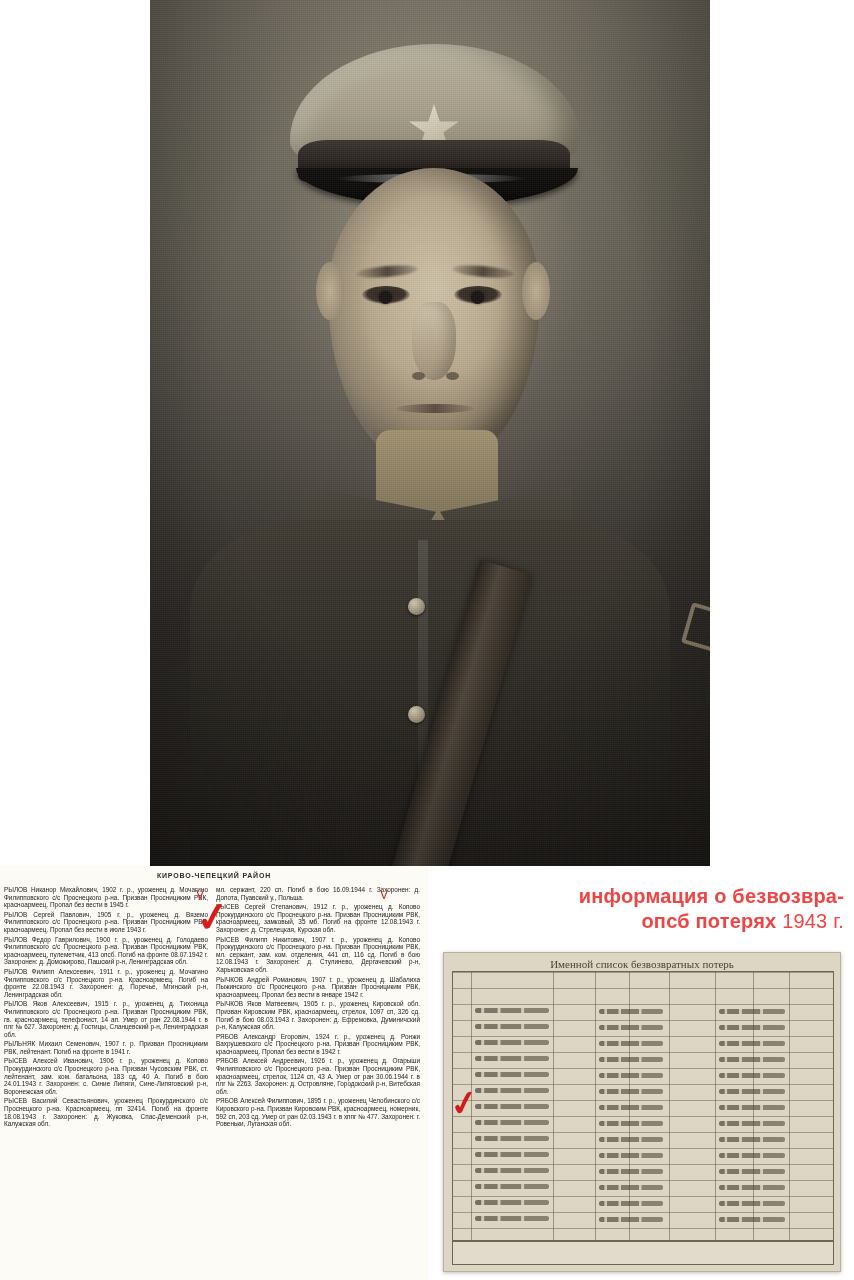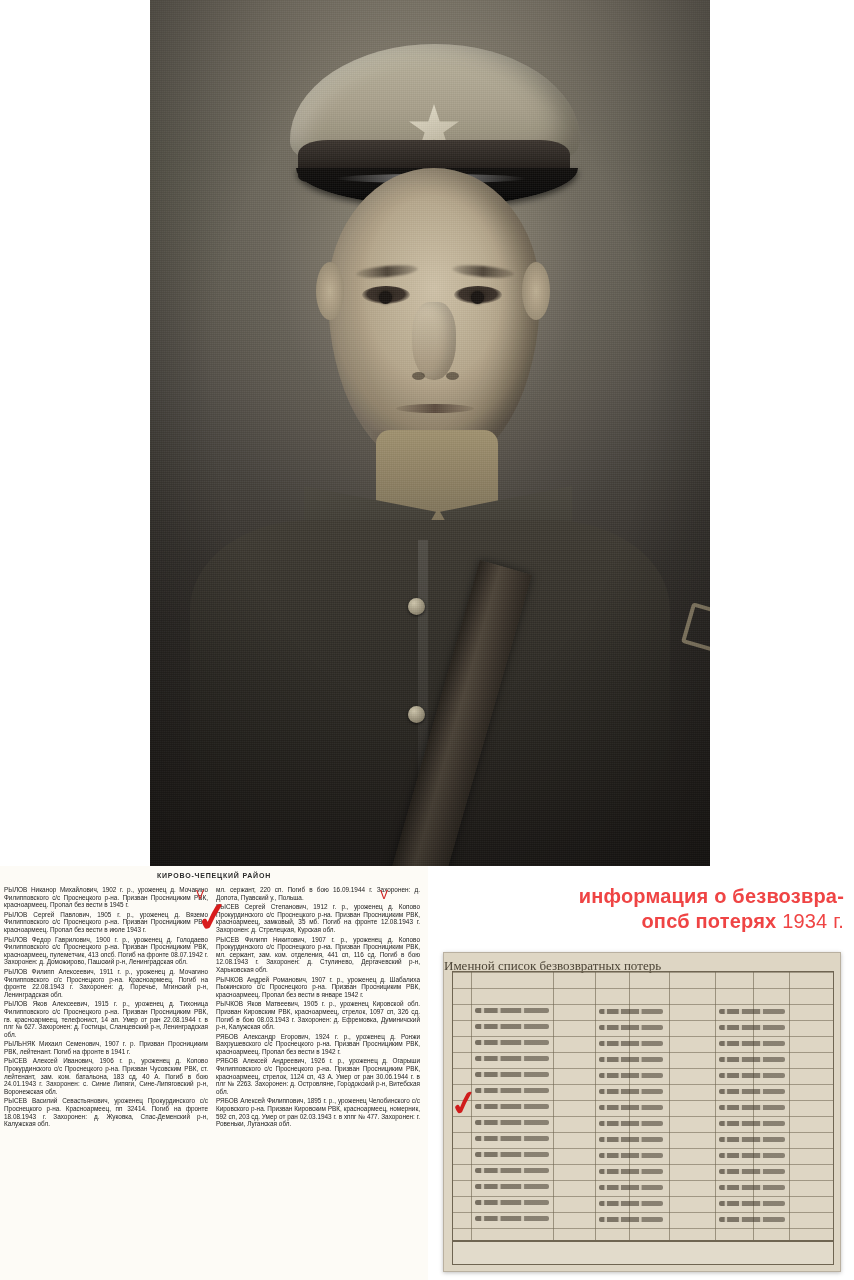--- a/index.html
+++ b/index.html
@@ -306,23 +306,23 @@
     width: 396px; height: 318px;
     background: #ded6c4;
     border: 1px solid #b9b0a0;
     box-shadow: 0 1px 4px rgba(0,0,0,0.25);
     overflow: hidden;
   }
   .doc-title {
     position: absolute;
     left: 0; top: 5px;
     width: 100%;
-    text-align: left;
+    text-align: center;
     font-family: "Liberation Serif", serif;
-    font-size: 13px;
+    font-size: 11px;
     color: #4b4335;
   }
   .doc-table {
     position: absolute;
     left: 8px; top: 18px;
     width: 380px; height: 268px;
     border: 1px solid #6f6552;
     background:
       repeating-linear-gradient(180deg, rgba(110,100,80,0.55) 0 1px, rgba(0,0,0,0) 1px 16px);
   }
@@ -426,21 +426,21 @@
     </div>
     <div class="check-mark check-a">✓</div>
     <div class="mark-v1">V</div>
     <div class="mark-v2">V</div>
   </div>
 
   <div class="right-panel">
     <div class="caption">
       <span>информация о безвозвра-</span><br>
       <span>опсб потерях</span>
-      <span class="year">1934 г.</span>
+      <span class="year">1943 г.</span>
     </div>
 
     <div class="doc-scan">
       <div class="doc-title">Именной список безвозвратных потерь</div>
       <div class="doc-table">
         <div class="vline" style="left:18px"></div>
         <div class="vline" style="left:100px"></div>
         <div class="vline" style="left:142px"></div>
         <div class="vline" style="left:176px"></div>
         <div class="vline" style="left:216px"></div>

